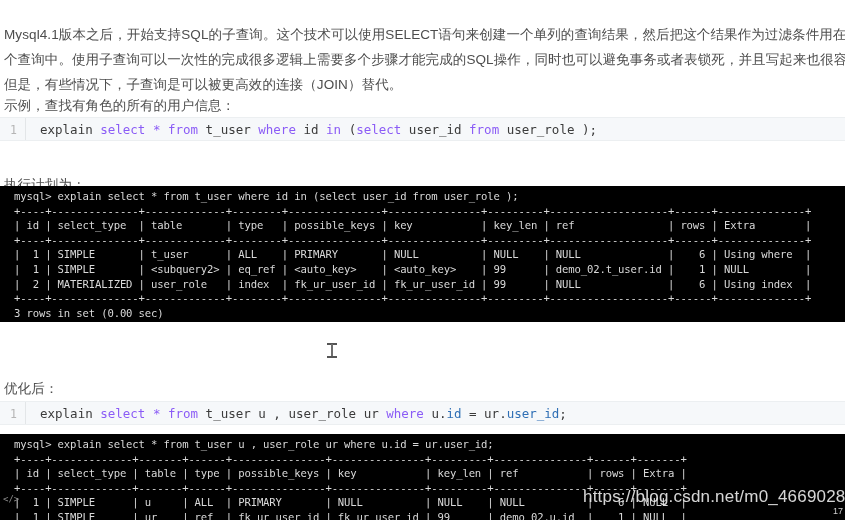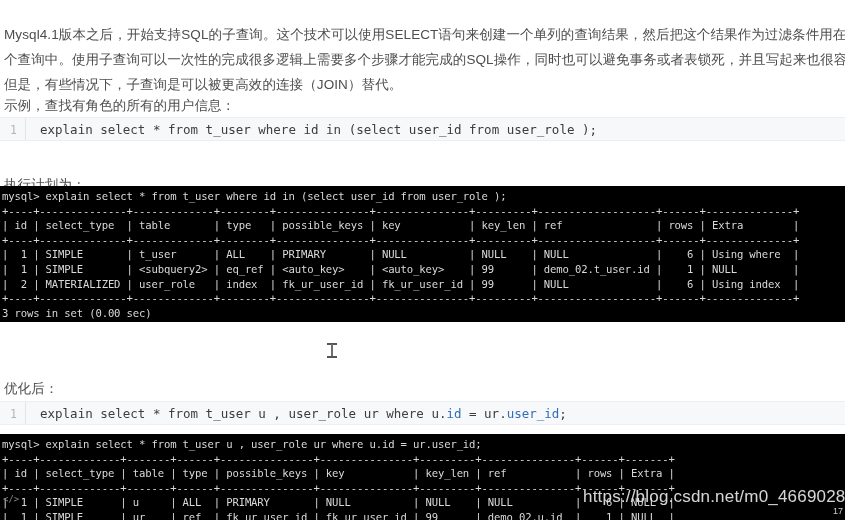--- a/index.html
+++ b/index.html
@@ -64,21 +64,21 @@
     line-height: 24px;
     border-right: 1px solid #e3e6e8;
     user-select: none;
   }
   .codeline {
     padding-left: 14px;
     line-height: 24px;
     white-space: pre;
     color: #3b3b3b;
   }
-  .kw  { color: #404040; }
+  .kw  { color: #8b5cf6; }
   .id  { color: #3b3b3b; margin-top: 10px; }
   .blu { color: #2f6fb5; }
 
   
   .terminal {
     position: absolute;
     left: 0;
     width: 845px;
     background: #000000;
     color: #d9d9d9;
@@ -86,21 +86,21 @@
     font-size: 10.6px;
     line-height: 14.6px;
     letter-spacing: -0.15px;
     white-space: pre;
     overflow: hidden;
     box-sizing: border-box;
     padding: 3px 0 0 2px;
   }
   .terminal-1 { top: 186px; height: 136px; }
   .terminal-2 { top: 434px; height: 106px; }
-  .termline { white-space: pre; }
+  .termline { white-space: pre; margin-left: 12px; }
 
   
   .watermark {
     position: absolute;
     left: 583px;
     top: 487px;
     color: #e8e8e8;
     opacity: 0.92;
     font-size: 17px;
     font-family: "Liberation Sans", "DejaVu Sans", sans-serif;

